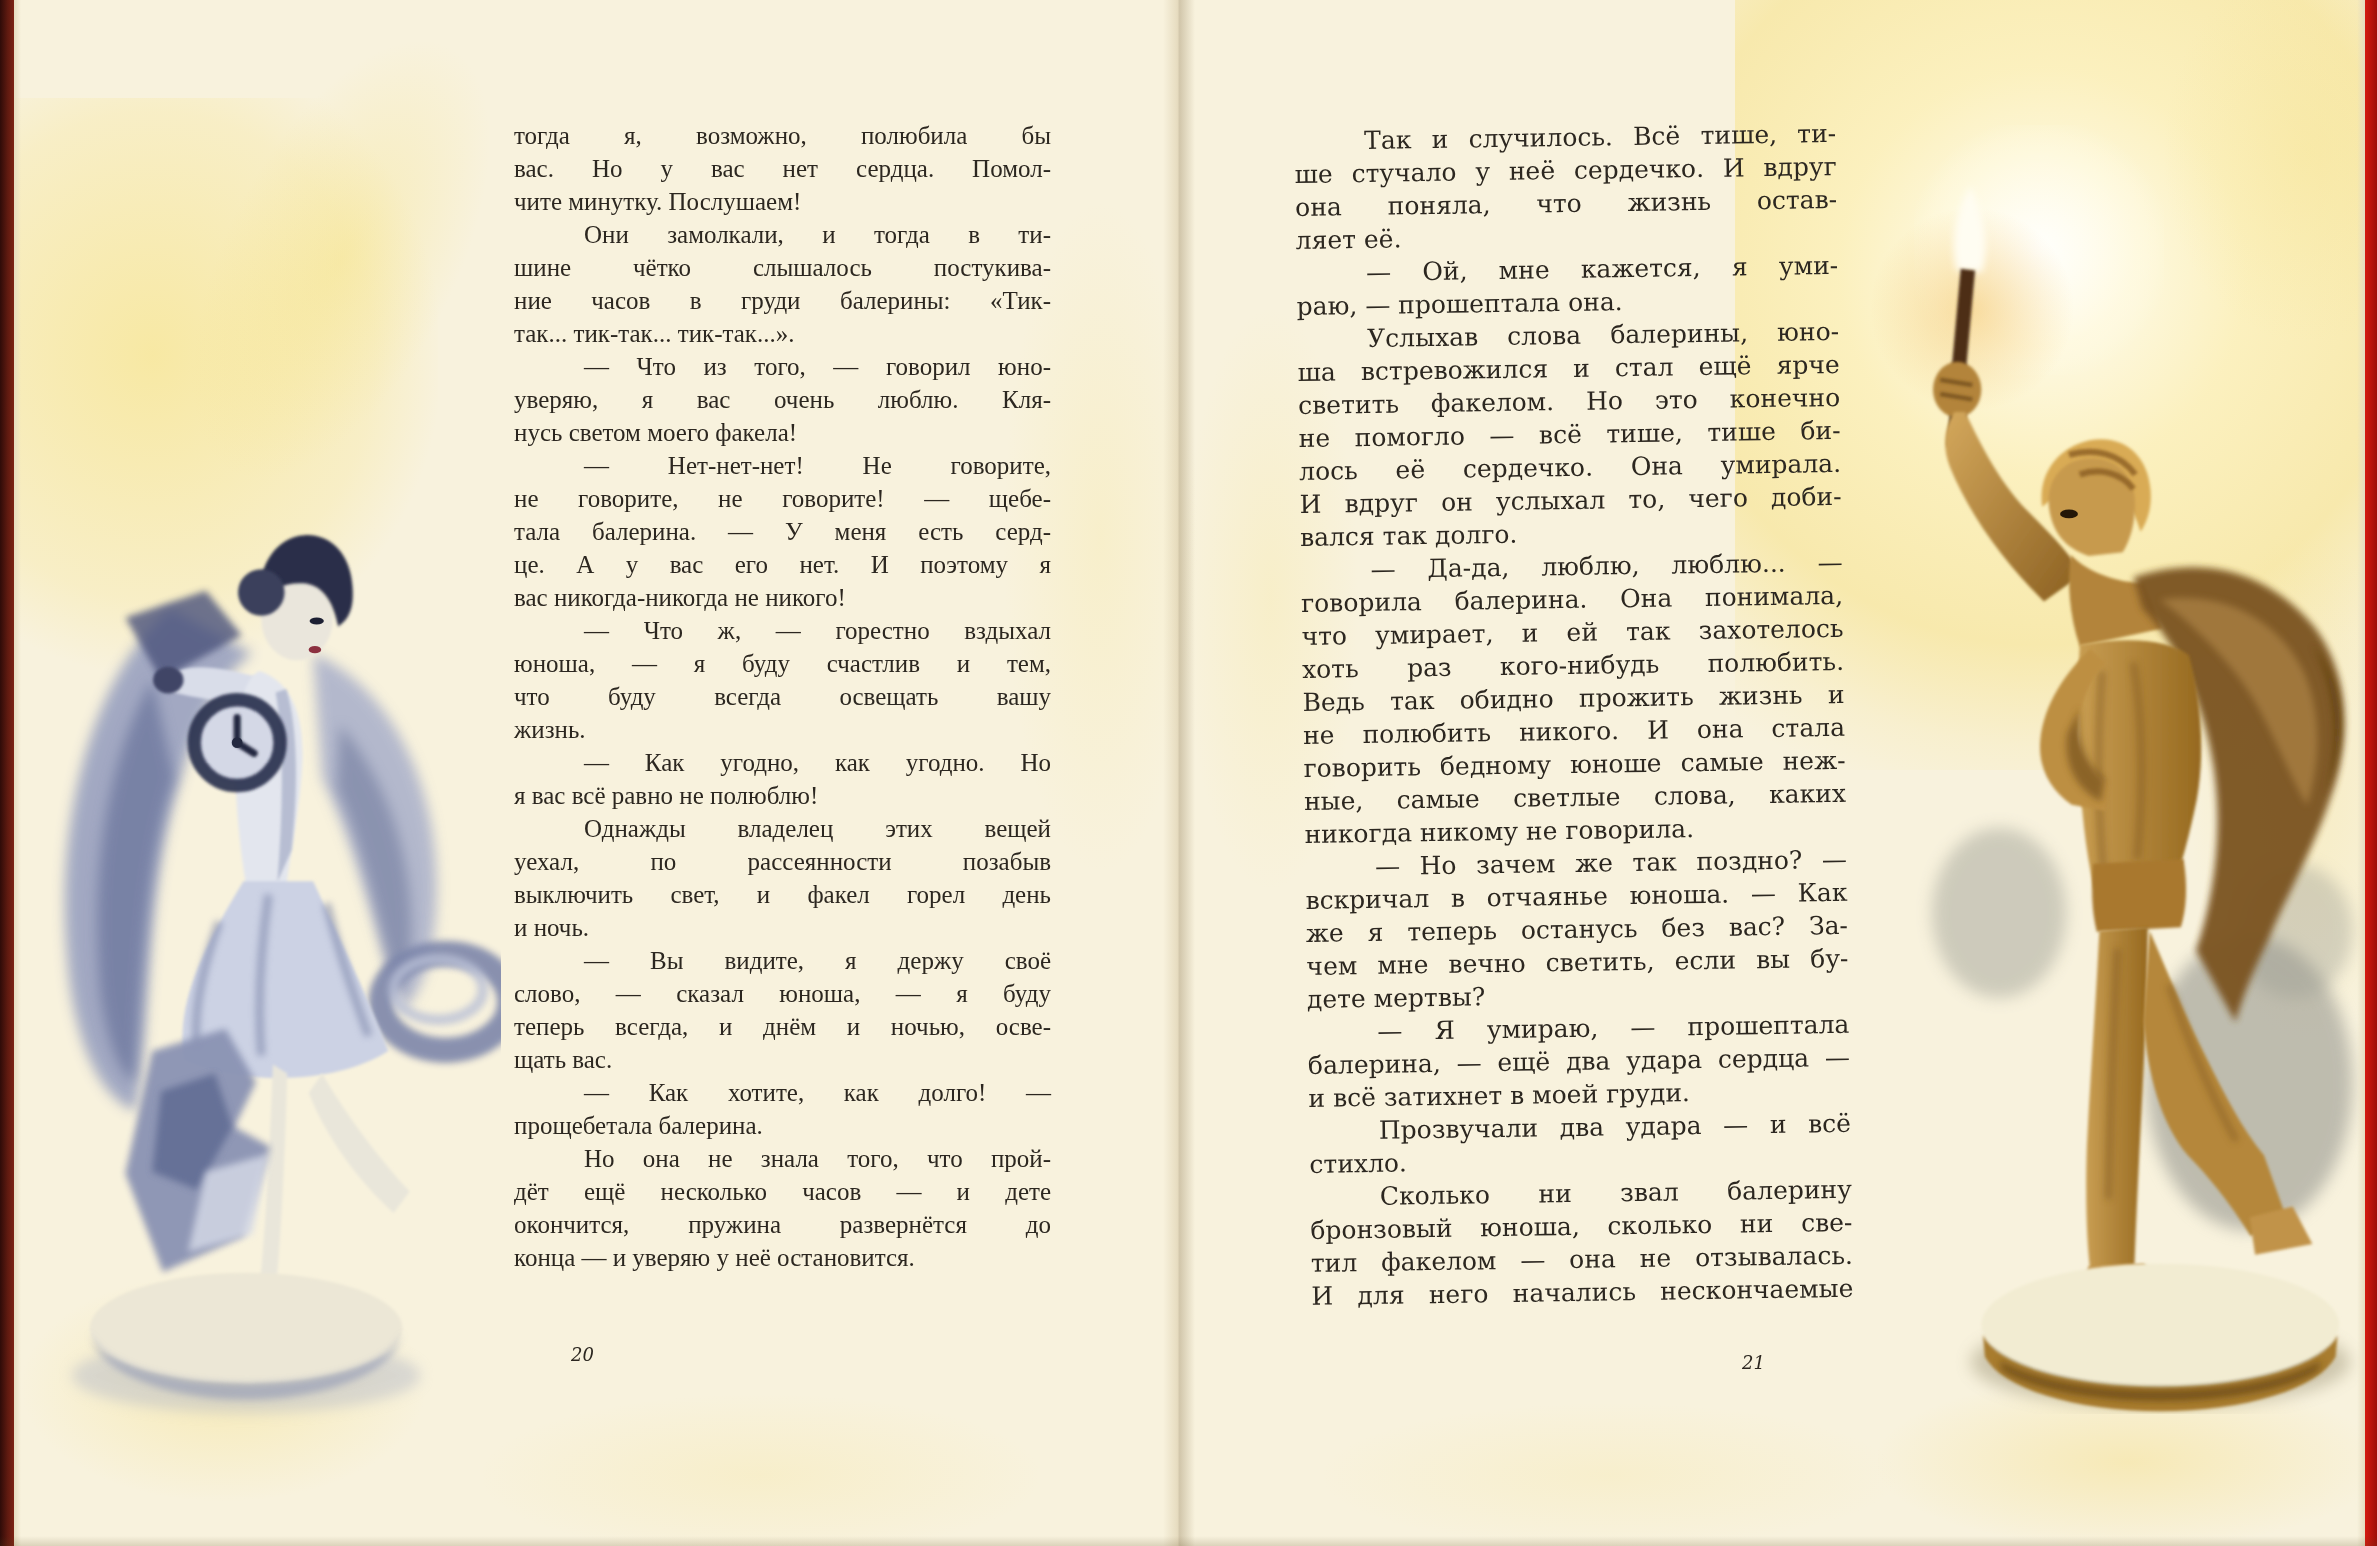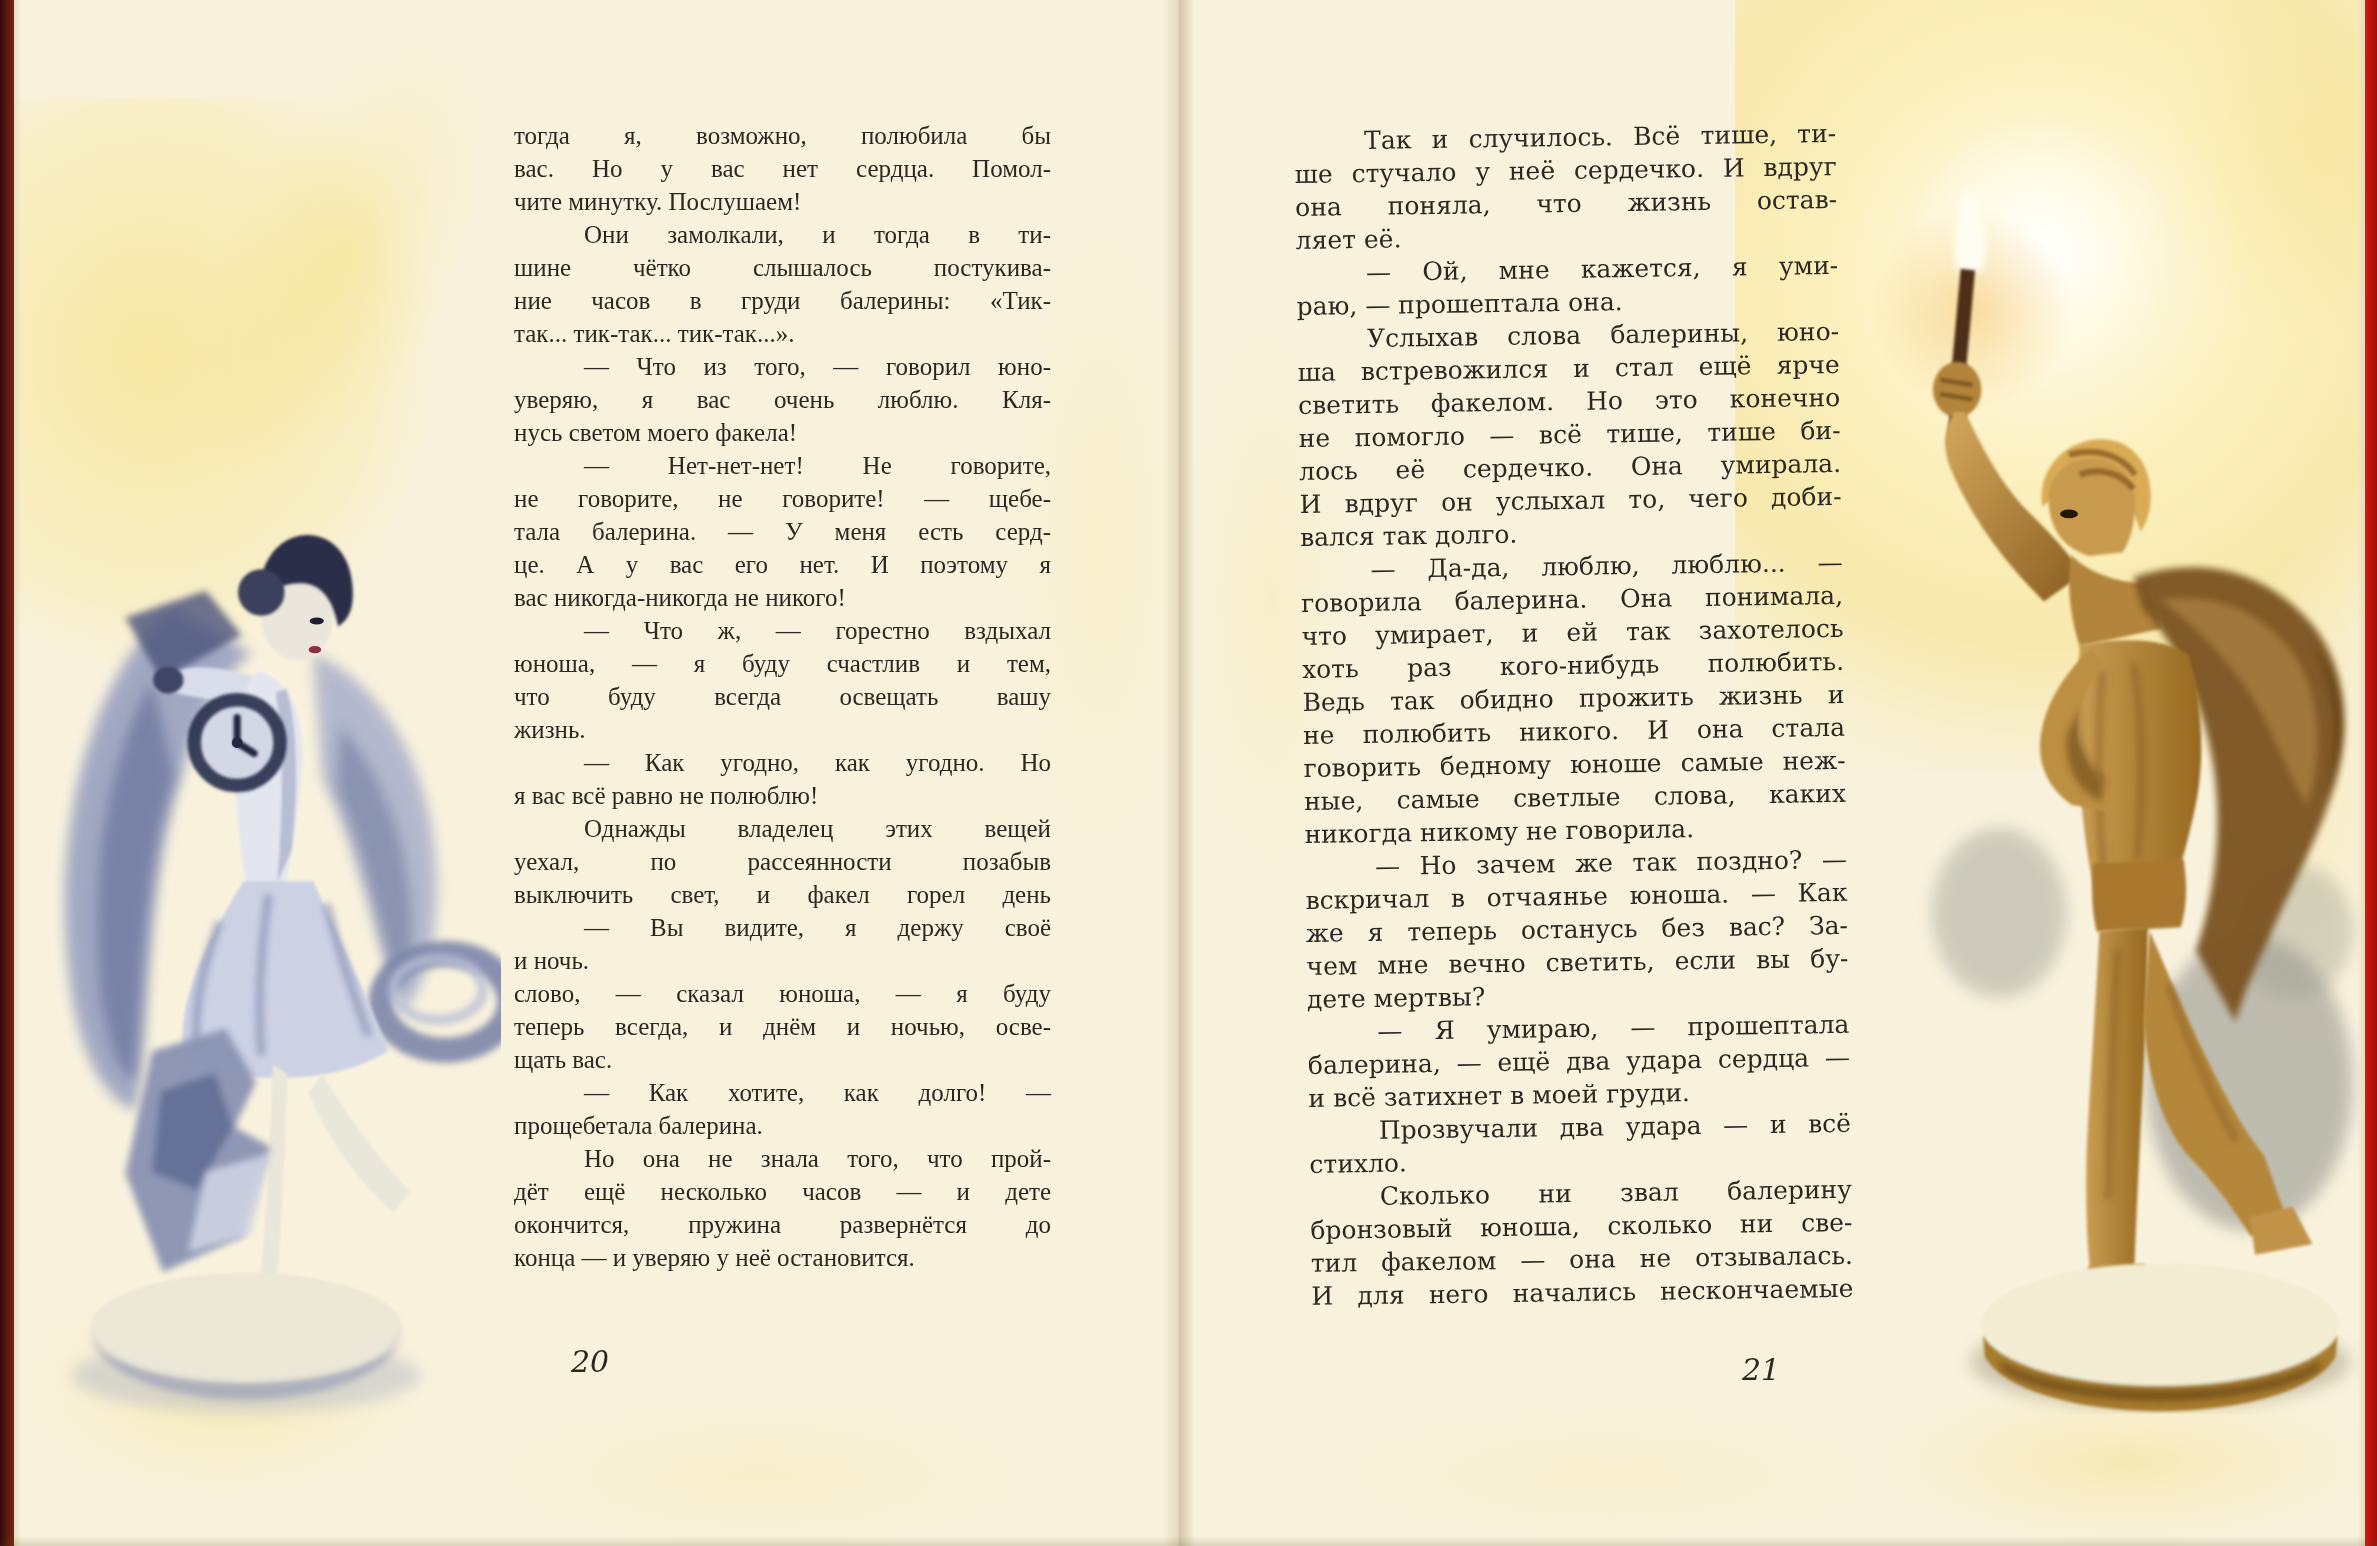--- a/index.html
+++ b/index.html
@@ -25,21 +25,21 @@
   #bottom-shade{position:absolute;left:0;bottom:0;width:100%;height:10.7px;
     background:linear-gradient(rgba(90,70,30,0),rgba(90,70,30,.20));}
 
   .page-text{position:absolute;color:#2c2720;font-size:25px;line-height:33px;}
   #text-left{left:514px;top:119px;width:537px;font-family:Liberation Serif, serif;}
   #text-right{left:1294px;top:125px;width:542px;transform:rotate(-0.85deg);transform-origin:0 0;}
   .line{text-align:justify;text-align-last:justify;height:33px;white-space:nowrap;}
   .line.j{white-space:normal;}
   .line.end{text-align-last:left;}
   .line.indent{text-indent:70px;}
-  .pagenum{position:absolute;color:#2c2720;font-size:30px;font-style:italic;}
+  .pagenum{position:absolute;color:#2c2720;font-size:18px;font-style:italic;}
   #pagenum-left{left:571px;top:1344px;}
   #pagenum-right{left:1742px;top:1352px;}
   svg{position:absolute;}
 </style>
 </head>
 <body>
 
 <div id="scan">
 
   <div class="wash" style="left:-81px;top:98px;width:519px;height:572px;background:radial-gradient(ellipse at 45% 45%,rgba(247,226,125,.60),rgba(247,226,125,.24) 55%,rgba(247,226,125,0) 72%);"></div>
@@ -199,22 +199,22 @@
       <div class="line j end">вас никогда-никогда не никого!</div>
       <div class="line j indent">— Что ж, — горестно вздыхал</div>
       <div class="line j">юноша, — я буду счастлив и тем,</div>
       <div class="line j">что буду всегда освещать вашу</div>
       <div class="line j end">жизнь.</div>
       <div class="line j indent">— Как угодно, как угодно. Но</div>
       <div class="line j end">я вас всё равно не полюблю!</div>
       <div class="line j indent">Однажды владелец этих вещей</div>
       <div class="line j">уехал, по рассеянности позабыв</div>
       <div class="line j">выключить свет, и факел горел день</div>
+      <div class="line j end">и ночь.</div>
       <div class="line j indent">— Вы видите, я держу своё</div>
-      <div class="line j end">и ночь.</div>
       <div class="line j">слово, — сказал юноша, — я буду</div>
       <div class="line j">теперь всегда, и днём и ночью, осве-</div>
       <div class="line j end">щать вас.</div>
       <div class="line j indent">— Как хотите, как долго! —</div>
       <div class="line j end">прощебетала балерина.</div>
       <div class="line j indent">Но она не знала того, что прой-</div>
       <div class="line j">дёт ещё несколько часов — и дете</div>
       <div class="line j">окончится, пружина развернётся до</div>
       <div class="line j end">конца — и уверяю у неё остановится.</div>
     </div>

